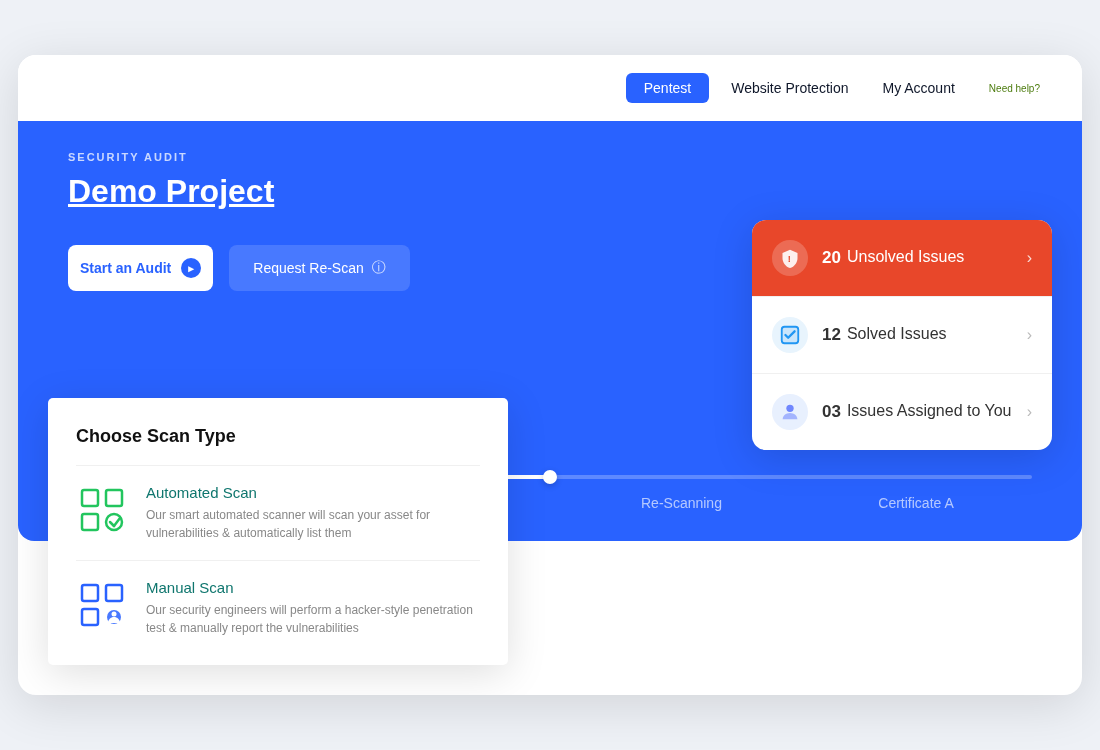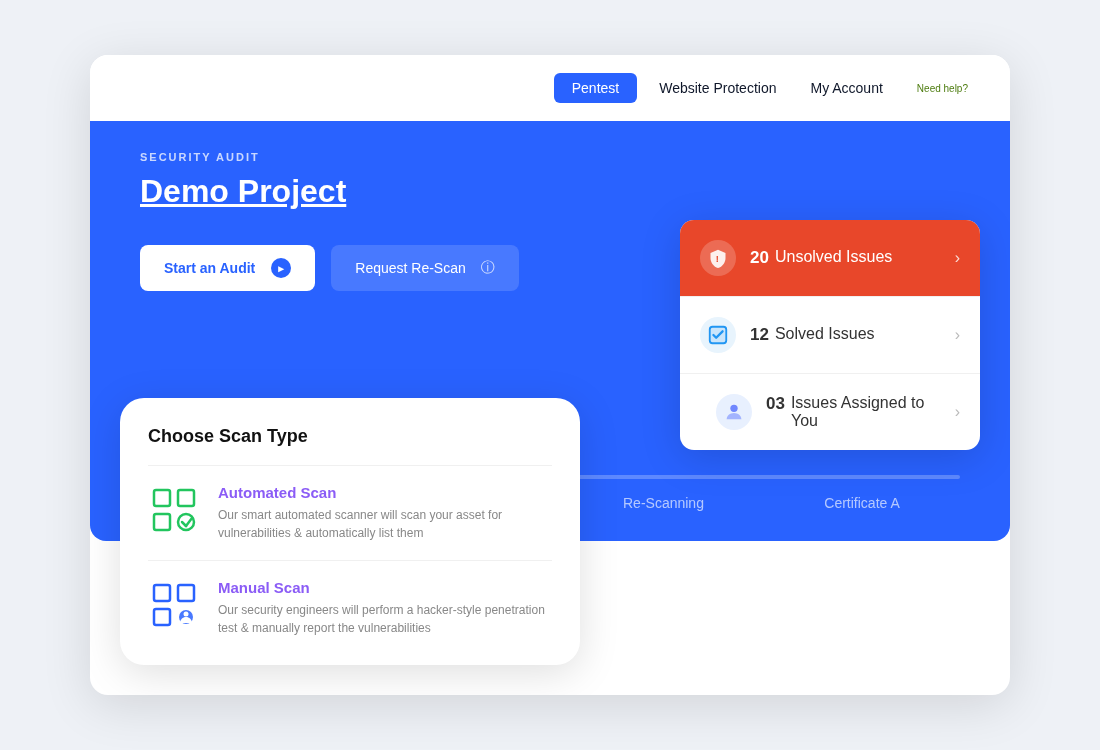--- a/index.html
+++ b/index.html
@@ -10,21 +10,21 @@
       font-family: -apple-system, BlinkMacSystemFont, 'Segoe UI', sans-serif;
       display: flex;
       align-items: center;
       justify-content: center;
       overflow: hidden;
     }
 
     .main-card {
       background: #fff;
       border-radius: 18px;
-      width: 920px;
+      width: 1064px;
       height: 640px;
       box-shadow: 0 10px 50px rgba(0,0,0,0.12);
       position: relative;
       overflow: hidden;
     }
 
     
     .top-nav {
       display: flex;
       align-items: center;
@@ -100,27 +100,27 @@
     .hero-buttons {
       display: flex;
       gap: 16px;
     }
 
     .btn-start-audit {
       background: #fff;
       color: #2962ff;
       border: none;
       border-radius: 8px;
-      padding: 13px 24px;
+      padding: 13px 12px;
       font-size: 14px;
       font-weight: 600;
       cursor: pointer;
       display: flex;
       align-items: center;
-      gap: 16px;
+      gap: 10px;
     }
 
     .btn-start-audit .arrow-icon {
       width: 20px;
       height: 20px;
       background: #2962ff;
       border-radius: 50%;
       display: flex;
       align-items: center;
       justify-content: center;
@@ -132,21 +132,21 @@
       background: rgba(255,255,255,0.15);
       color: #fff;
       border: none;
       border-radius: 8px;
       padding: 13px 24px;
       font-size: 14px;
       font-weight: 500;
       cursor: pointer;
       display: flex;
       align-items: center;
-      gap: 15px;
+      gap: 8px;
     }
 
     
     .progress-area {
       position: absolute;
       bottom: 30px;
       left: 50px;
       right: 50px;
       display: flex;
       flex-direction: column;
@@ -212,21 +212,20 @@
       display: flex;
       align-items: center;
       padding: 20px 20px;
       border-bottom: 1px solid #f0f0f0;
       cursor: pointer;
       transition: background 0.15s;
     }
 
     .issue-item:last-child {
       border-bottom: none;
-      margin-left: 16px;
     }
 
     .issue-item.unsolved {
       background: #e8472a;
     }
 
     .issue-icon-wrap {
       width: 36px;
       height: 36px;
       border-radius: 50%;
@@ -295,21 +294,21 @@
       color: #bbb;
     }
 
     
     .scan-type-card {
       position: absolute;
       bottom: 30px;
       left: 30px;
       width: 460px;
       background: #fff;
-      border-radius: 24px;
+      border-radius: 5px;
       box-shadow: 0 8px 40px rgba(0,0,0,0.13);
       padding: 28px 28px 10px;
       z-index: 20;
     }
 
     .scan-type-title {
       font-size: 18px;
       font-weight: 700;
       color: #111;
       margin-bottom: 18px;
@@ -328,22 +327,22 @@
       width: 52px;
       height: 52px;
       flex-shrink: 0;
       display: flex;
       align-items: center;
       justify-content: center;
     }
 
     .scan-option-title {
       font-size: 15px;
-      font-weight: 700;
-      color: #8b5cf6;
+      font-weight: 400;
+      color: #0f766e;
       margin-bottom: 5px;
     }
 
     .scan-option-desc {
       font-size: 12px;
       color: #888;
       line-height: 1.5;
     }
   </style>
 </head>

